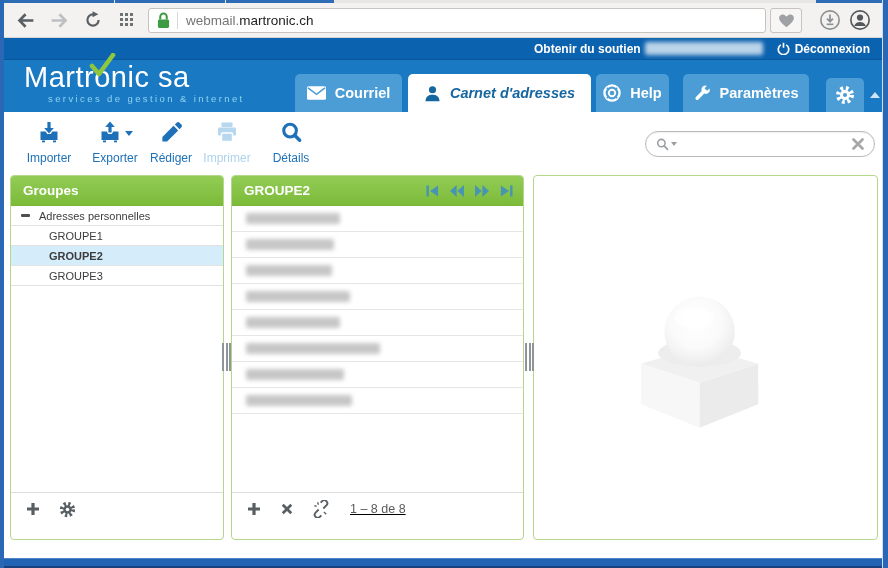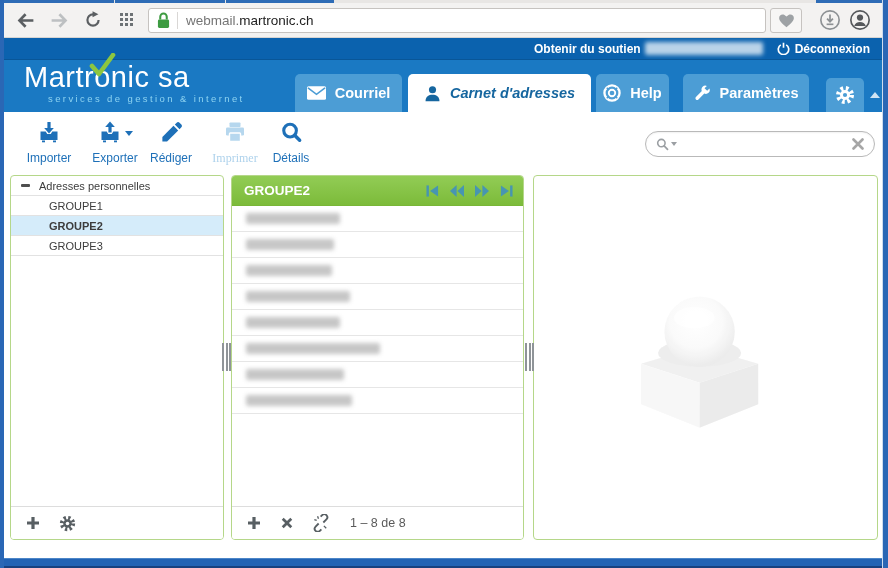--- a/index.html
+++ b/index.html
@@ -62,21 +62,21 @@
   .panel-contacts { left:231px; width:293px; }
   .panel-details  { left:533px; width:345px; }
   .phead { height:30px; background:linear-gradient(#92cc55,#7cbb3a); border-bottom:1px solid #79b637; display:flex; align-items:center; justify-content:space-between; padding:0 10px 0 12px; color:#fff; font-weight:bold; font-size:13.5px; }
   .pager { display:flex; align-items:center; gap:11px; }
   .pager svg { display:block; cursor:pointer; }
   .grow { height:20px; display:flex; align-items:center; border-bottom:1px solid #e2e2e2; font-size:11px; color:#3c3c3c; cursor:pointer; }
   .grow .indent { padding-left:38px; }
   .grow.root { padding-left:10px; gap:9px; }
   .minus { width:9px; height:3px; background:#4e4e4e; border-radius:1px; flex:none; }
   .grow.selected { background:#d5ecfa; font-weight:bold; }
-  .pfoot { position:absolute; left:0; right:0; bottom:0; height:33px; border-top:1px solid #dddddd; background:#fff; display:flex; align-items:center; gap:18px; padding-left:14px; }
+  .pfoot { position:absolute; left:0; right:0; bottom:14px; height:33px; border-top:1px solid #dddddd; background:#fff; display:flex; align-items:center; gap:18px; padding-left:14px;text-decoration:underline; }
   .pfoot .counter { font-size:12.5px; color:#5a5a5a; margin-left:2px; }
   .contact-row { height:26px; border-bottom:1px solid #e6e6e6; display:flex; align-items:center; cursor:pointer; }
   .blur-bar { height:11px; margin-left:14px; background:#8f8f8f; border-radius:2px; filter:blur(2px); opacity:.5; }
   .watermark { position:absolute; left:50%; top:100px; transform:translateX(-54%); opacity:.9; }
 
   .splitter { position:absolute; top:343px; width:9px; height:28px; display:flex; justify-content:space-between; cursor:col-resize; }
   .splitter span { width:2px; height:28px; background:#8f9498; }
   .split-1 { left:222px; }
   .split-2 { left:525px; }
 
@@ -257,21 +257,21 @@
     </div>
     <div class="tbtn" style="left:138px;">
       <span class="icn">
         <svg width="23" height="23" viewBox="0 0 24 24" fill="#1e70b8">
             <path d="M14.1 5l4.9 4.9L7.4 21.5H2.5v-4.9z"></path>
             <path d="M15.5 3.6l1.9-1.9c.8-.8 2.2-.8 3 0l1.9 1.9c.8.8.8 2.2 0 3l-1.9 1.9z"></path>
           </svg>
       </span>
       <span class="lbl">Rédiger</span>
     </div>
-    <div class="tbtn disabled" style="left:200px;width:62px;font-family:Liberation Serif, serif;">
+    <div class="tbtn disabled" style="left:192px;width:62px;">
       <span class="icn">
         <svg width="24" height="24" viewBox="0 0 24 24" fill="#b6d7ee">
             <rect x="6.5" y="2.5" width="11" height="4.5" rx="0.8"></rect>
             <rect x="3" y="7.5" width="18" height="8" rx="1.2"></rect>
             <rect x="6.5" y="13" width="11" height="8.5" rx="0.8" stroke="#fff" stroke-width="1.4"></rect>
           </svg>
       </span>
       <span class="lbl">Imprimer</span>
     </div>
     <div class="tbtn" style="left:258px;">
@@ -295,20 +295,23 @@
       <input type="text" value="" style="">
       <span style="display:flex;">
         <svg width="12" height="12" viewBox="0 0 12 12">
             <path d="M1.5 1.5l9 9M10.5 1.5l-9 9" stroke="#a6a6a6" stroke-width="2.6" stroke-linecap="round"></path>
           </svg>
       </span>
     </div>
   </div>
 
   <div class="panel panel-groups">
+    <div class="phead">
+      <span>Groupes</span>
+    </div>
     <div>
       <div class="grow root">
         <span class="minus"></span>
         <span>Adresses personnelles</span>
       </div>
       <div class="grow">
           <span class="indent">GROUPE1</span>
         </div>
       <div class="grow selected">
           <span class="indent">GROUPE2</span>

